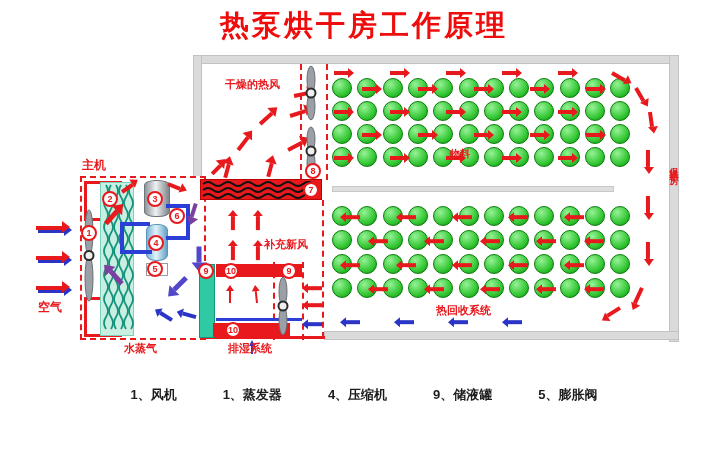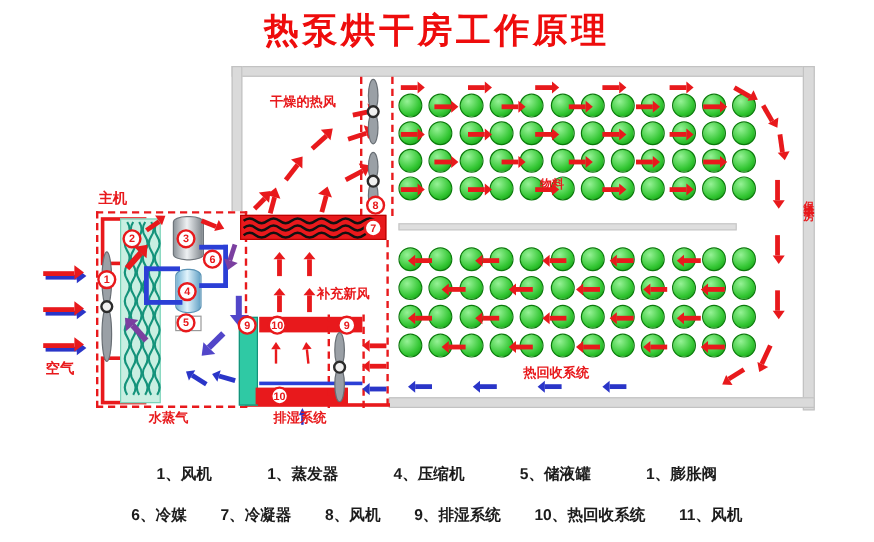--- a/index.html
+++ b/index.html
@@ -104,30 +104,22 @@
   <div class="redbar" style="left:216px;top:264px;width:86px;height:13px;"></div>
   <div class="redbar" style="left:213px;top:323px;width:77px;height:14px;"></div>
   <div class="vdash" style="left:273px;top:262px;height:78px;"></div>
   <div class="vdash" style="left:302px;top:262px;height:78px;"></div>
   <div class="pipe" style="left:216px;top:318px;width:86px;height:3px;"></div>
 
   <div class="legendrow" id="legend-row-1">
       <span class="legend-item">1、风机</span>
       <span class="legend-item">1、蒸发器</span>
       <span class="legend-item">4、压缩机</span>
-      <span class="legend-item">5、储液罐</span>
-      <span class="legend-item">1、膨胀阀</span>
-    </div>
-  <div class="legendrow" id="legend-row-2">
-      <span class="legend-item">6、冷媒</span>
-      <span class="legend-item">7、冷凝器</span>
-      <span class="legend-item">8、风机</span>
-      <span class="legend-item">9、排湿系统</span>
-      <span class="legend-item">10、热回收系统</span>
-      <span class="legend-item">11、风机</span>
+      <span class="legend-item">9、储液罐</span>
+      <span class="legend-item">5、膨胀阀</span>
     </div>
 
 <div class="circle" style="left: 332px; top: 78px; width: 20px; height: 20px;"></div>
     <div class="circle" style="left: 357.3px; top: 78px; width: 20px; height: 20px;"></div>
     <div class="circle" style="left: 382.6px; top: 78px; width: 20px; height: 20px;"></div>
     <div class="circle" style="left: 407.9px; top: 78px; width: 20px; height: 20px;"></div>
     <div class="circle" style="left: 433.2px; top: 78px; width: 20px; height: 20px;"></div>
     <div class="circle" style="left: 458.5px; top: 78px; width: 20px; height: 20px;"></div>
     <div class="circle" style="left: 483.8px; top: 78px; width: 20px; height: 20px;"></div>
     <div class="circle" style="left: 509.1px; top: 78px; width: 20px; height: 20px;"></div>

